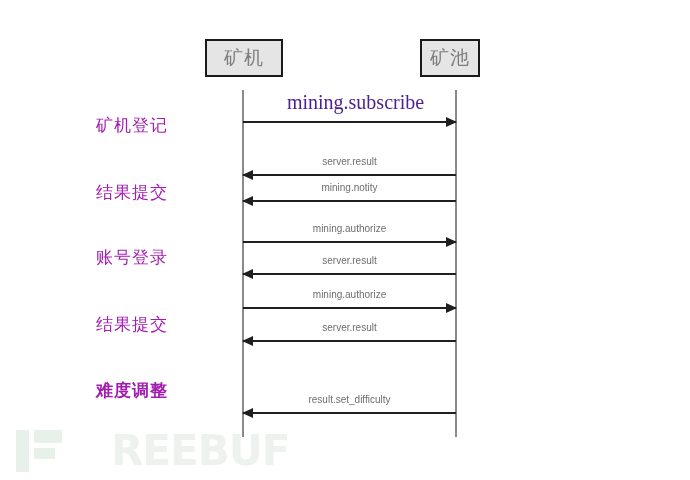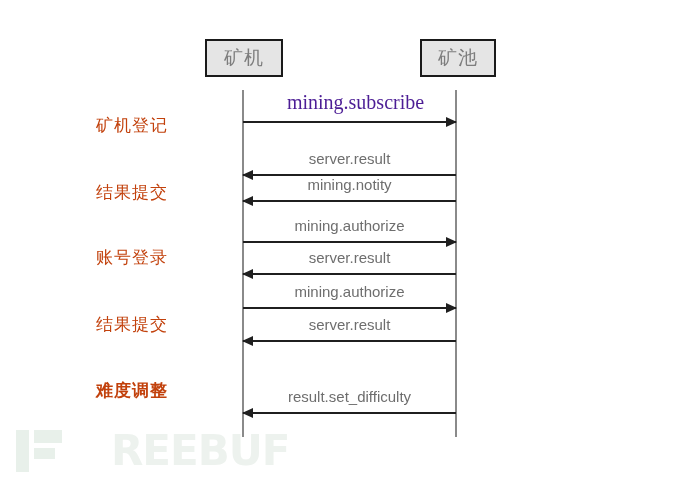--- a/index.html
+++ b/index.html
@@ -25,21 +25,21 @@
     background: #e5e5e5;
     display: flex;
     align-items: center;
     justify-content: center;
     font-family: "Liberation Sans", sans-serif;
     font-size: 19px;
     color: #7d7d7d;
     letter-spacing: 1px;
   }
   #actor-miner-box  { left: 205px; top: 39px; width: 78px;  height: 38px; }
-  #actor-pool-box   { left: 420px; top: 39px; width: 76px;  height: 38px; }
+  #actor-pool-box   { left: 420px; top: 39px; width: 60px;  height: 38px; }
 
   
   .lifeline {
     position: absolute;
     width: 2px;
     background: #8a8a8a;
   }
   #lifeline-miner { left: 242px; top: 90px; height: 347px; }
   #lifeline-pool  { left: 455px; top: 90px; height: 347px; }
 
@@ -75,40 +75,40 @@
     left: -1px;
     border-right: 11px solid #1f1f1f;
   }
   .message .msg-label {
     position: absolute;
     left: 0;
     width: 100%;
     bottom: 7px;
     text-align: center;
     font-family: "Liberation Sans", sans-serif;
-    font-size: 15px;
+    font-size: 10px;
     color: #6e6e6e;
     white-space: nowrap;
   }
   .message .msg-label.serif {
     font-family: "Liberation Serif", serif;
     font-size: 20px;
     color: #4c1d95;
     margin-left: 6px;
   }
 
   
   .phase-label {
     position: absolute;
     left: 96px;
     width: 120px;
     text-align: left;
     font-family: "Liberation Sans", sans-serif;
     font-size: 17px;
-    color: #c2410c;
+    color: #a21caf;
     letter-spacing: 1px;
     white-space: nowrap;
   }
 
   
   #watermark {
     position: absolute;
     left: 16px;
     top: 428px;
     display: flex;

